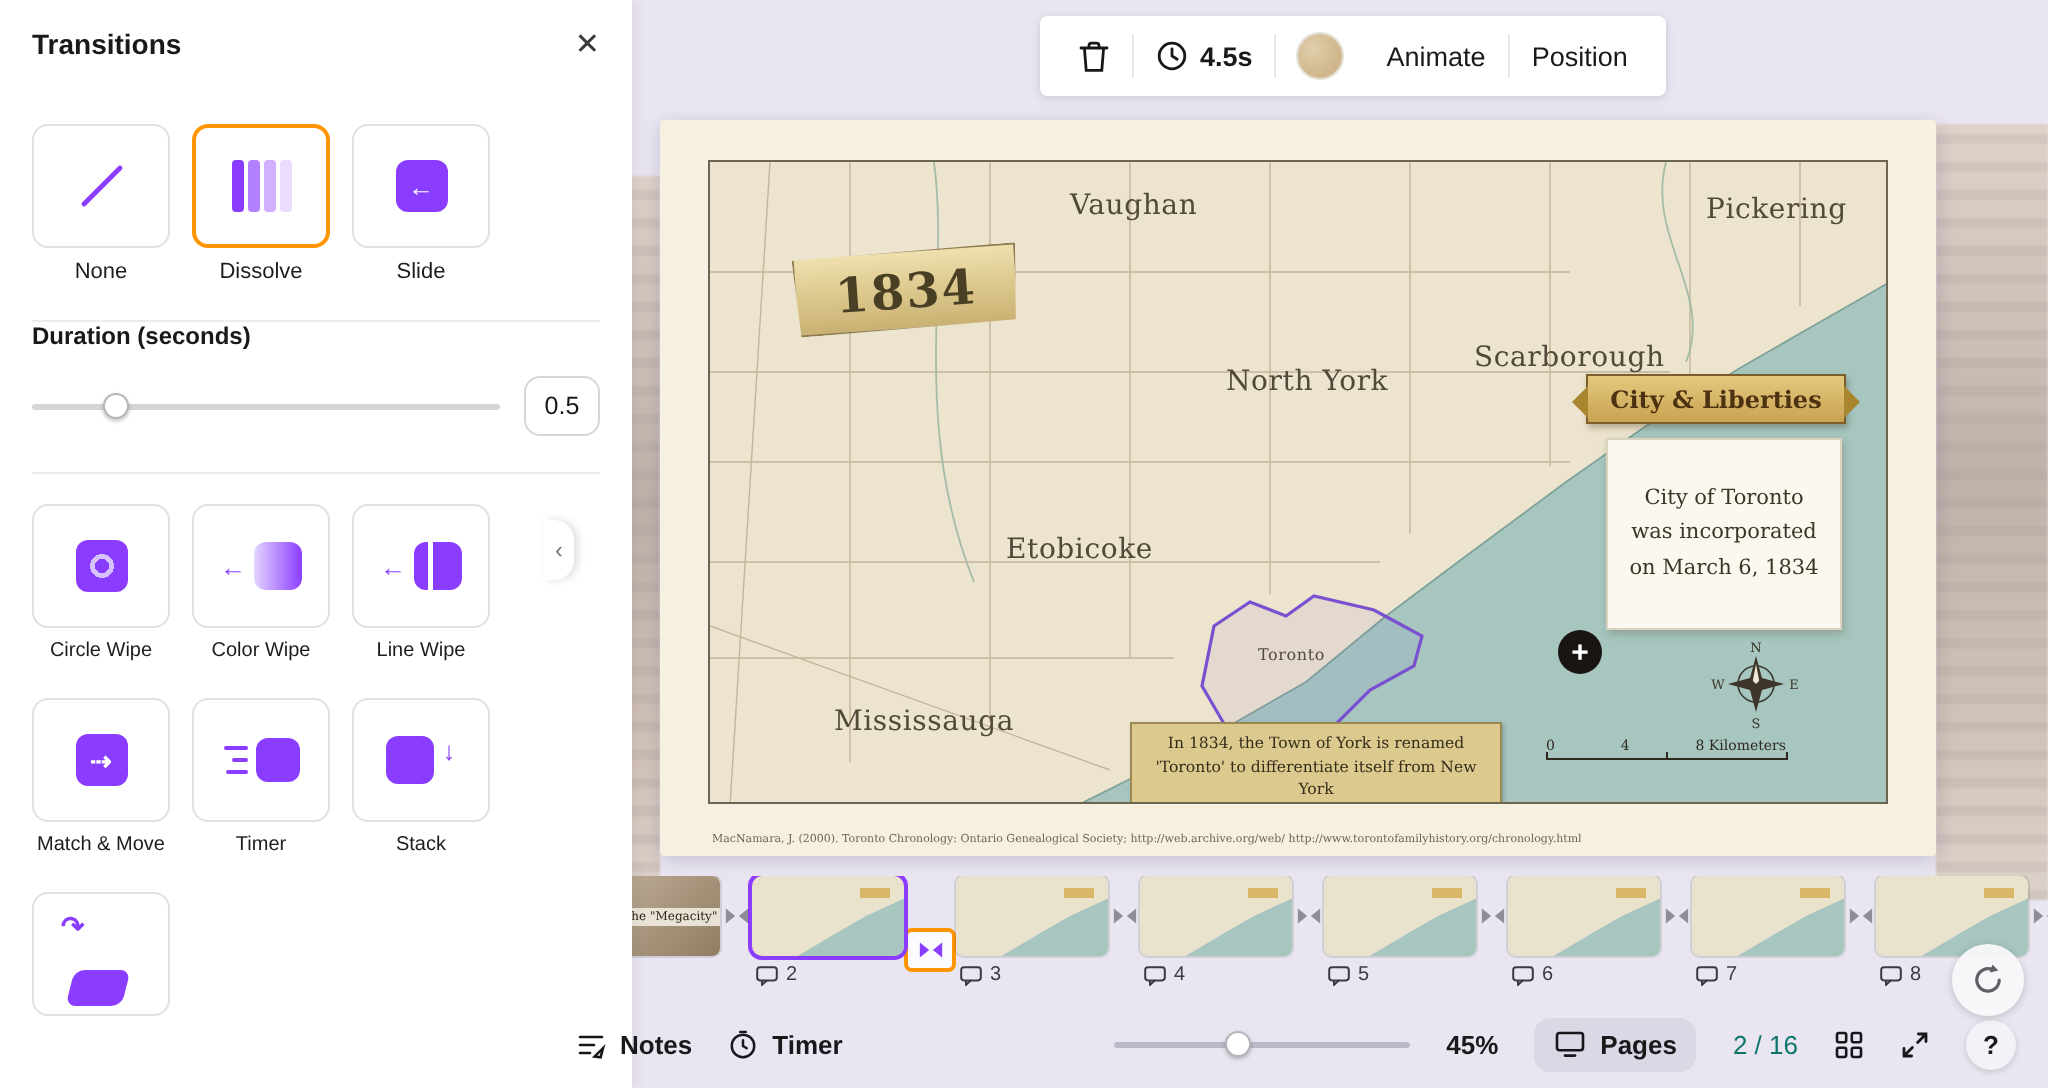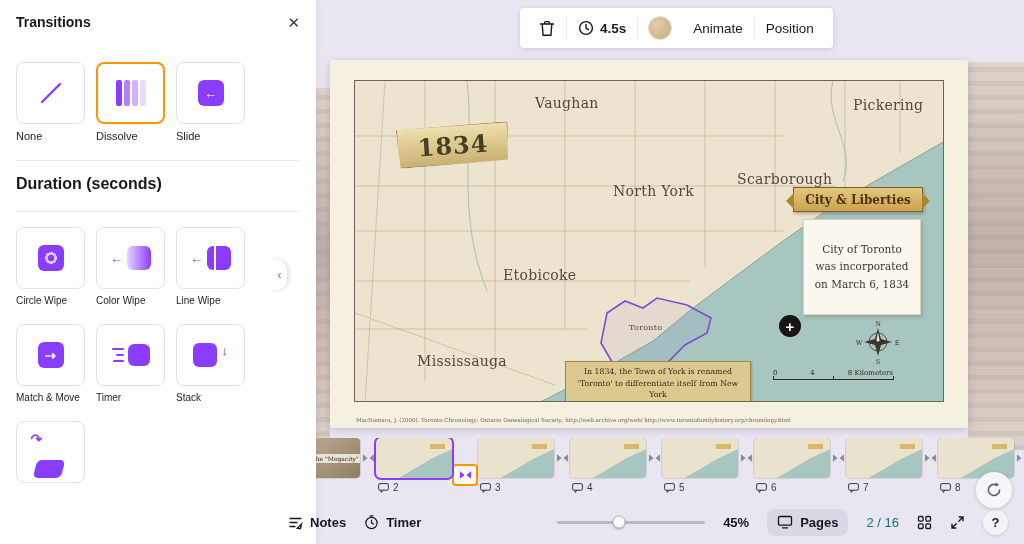--- a/index.html
+++ b/index.html
@@ -10,23 +10,23 @@
   .panel{position:absolute;left:0;top:0;width:316px;height:544px;background:#fff;z-index:5;
          box-shadow:2px 0 6px rgba(40,30,70,.07);padding:0 16px;overflow:hidden}
   .panel-head{display:flex;align-items:center;justify-content:space-between;padding-top:14px}
   .panel-head h2{font-size:14px;font-weight:700}
   .close-btn{border:none;background:none;font-size:15px;color:#3a3a3a;cursor:pointer;line-height:1}
   .opt-row{display:flex;gap:11px;margin-top:32px}
   .opt{width:69px}
   .opt-card{height:62px;border:1px solid #e1e1e5;border-radius:8px;background:#fff;
             display:flex;align-items:center;justify-content:center}
   .opt.selected .opt-card{border:2px solid #ff9500}
-  .opt-label{font-size:11px;font-weight:500;margin-top:6px;color:#1c1d1f;white-space:nowrap}
+  .opt-label{text-align:center;font-size:11px;font-weight:500;margin-top:6px;color:#1c1d1f;white-space:nowrap}
   .panel hr{border:none;border-top:1px solid #ececf0;margin-top:18px}
-  .dur-label{font-size:16px;font-weight:700;margin-top:14px}
+  .dur-label{font-size:12px;font-weight:700;}
   .dur-row{display:flex;align-items:center;gap:12px;margin-top:13px}
   .slider{flex:1;height:3px;background:#d4d4d9;border-radius:3px;position:relative}
   .knob{position:absolute;top:50%;transform:translate(-50%,-50%);width:13px;height:13px;border-radius:50%;
         background:#fff;border:1px solid #b5b5bb;box-shadow:0 1px 2px rgba(0,0,0,.25)}
   .value-box{width:38px;height:30px;border:1px solid #d6d6da;border-radius:8px;display:flex;
              align-items:center;justify-content:center;font-size:12.5px}
   .grid{display:grid;grid-template-columns:repeat(3,69px);column-gap:11px;row-gap:18px;margin-top:15px}
   .grid .opt-label{font-size:10px}
   
   .dissolve-icon{display:flex;gap:2px}
@@ -178,20 +178,26 @@
         <div class="sq">
             <span>←</span>
           </div>
       </div>
       <div class="opt-label">Slide</div>
     </div>
   </div>
 
   <hr>
   <div class="dur-label">Duration (seconds)</div>
+  <div class="dur-row">
+    <div class="slider">
+        <span class="knob" style="left:18%"></span>
+      </div>
+    <div class="value-box">0.5</div>
+  </div>
   <hr>
 
   <div class="grid">
     <div class="opt">
       <div class="opt-card">
           <div class="circle-square"></div>
         </div>
       <div class="opt-label">Circle Wipe</div>
     </div>
     <div class="opt">

